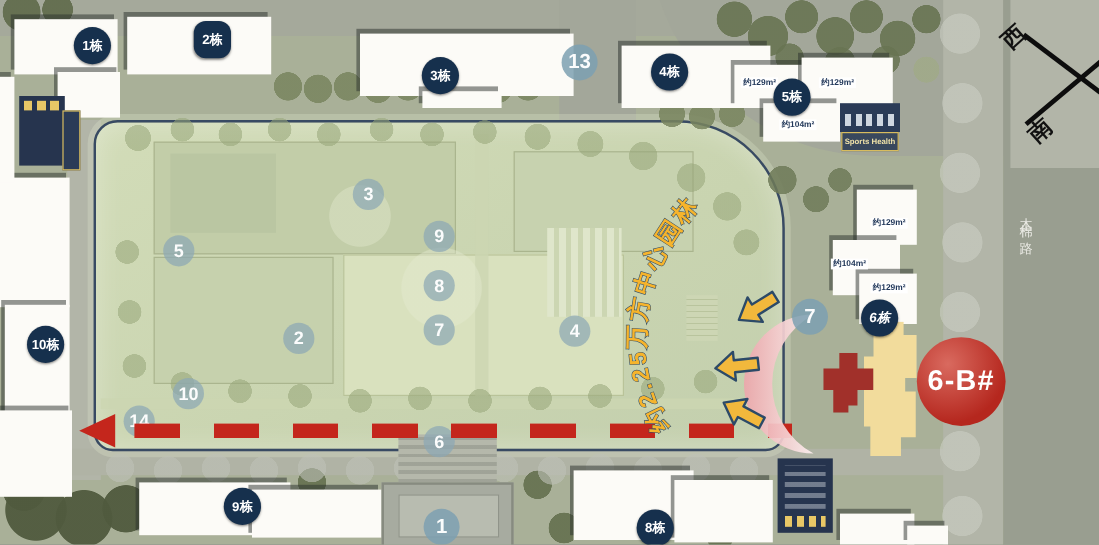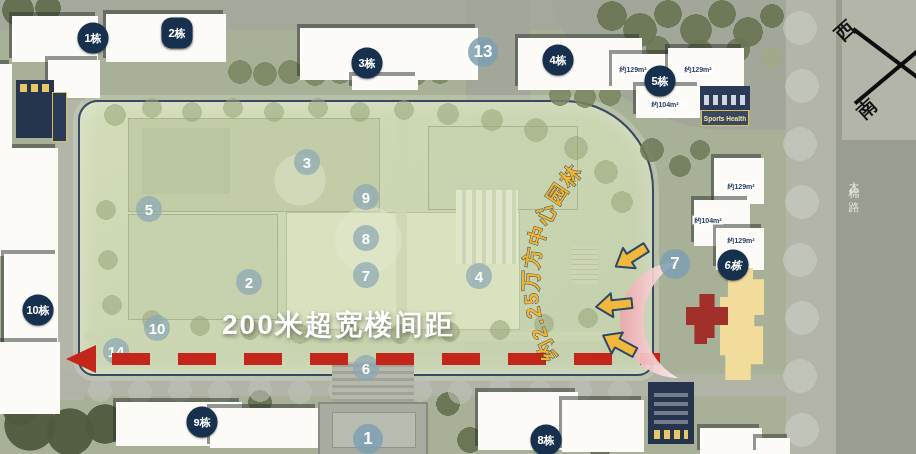--- a/index.html
+++ b/index.html
@@ -204,45 +204,46 @@
     <path d="M78 12 A58 58 0 0 0 78 128 A66 66 0 0 1 78 12 Z" fill="url(#gradPink)" opacity="0.92"></path>
   </svg>
 
   <div class="abs" style="left:686px;top:294px;width:42px;height:50px;background:#a1302a;z-index:22;
               clip-path:polygon(32% 0,68% 0,68% 26%,100% 26%,100% 62%,68% 62%,68% 88%,50% 88%,50% 100%,20% 100%,20% 62%,0 62%,0 26%,32% 26%);
               filter:drop-shadow(1px 1px 1px rgba(0,0,0,.35));"></div>
   <div class="abs" style="left:720px;top:268px;width:44px;height:112px;background:#f2dc9c;z-index:21;
               clip-path:polygon(18% 0,75% 0,75% 10%,100% 10%,100% 42%,78% 42%,78% 52%,98% 52%,98% 86%,70% 86%,70% 100%,12% 100%,12% 78%,0 78%,0 26%,18% 26%);
               filter:drop-shadow(0 0 1.5px #ffffff) drop-shadow(1px 1px 1px rgba(0,0,0,.3));"></div>
 
-  <div class="badge b-navy" style="left:77px;top:38px;margin-left:16px;">1栋</div>
+  <div class="badge b-navy" style="left:77px;top:38px;">1栋</div>
   <div class="badge b-navy" style="left:177px;top:33px;border-radius:10px;">2栋</div>
   <div class="badge b-navy" style="left:367px;top:63px;">3栋</div>
   <div class="badge b-navy" style="left:558px;top:60px;">4栋</div>
   <div class="badge b-navy" style="left:660px;top:81px;">5栋</div>
   <div class="badge b-navy" style="left:733px;top:265px;z-index:23;font-style:italic;">6栋</div>
   <div class="badge b-navy" style="left:546px;top:440px;">8栋</div>
   <div class="badge b-navy" style="left:202px;top:422px;font-family:Liberation Mono, monospace;">9栋</div>
-  <div class="badge b-navy" style="left:38px;top:287px;margin-top:23px;">10栋</div>
+  <div class="badge b-navy" style="left:38px;top:287px;">10栋</div>
 
   <div class="badge b-node b-node-lg" style="left:368px;top:439px;">1</div>
   <div class="badge b-node" style="left:249px;top:282px;">2</div>
   <div class="badge b-node" style="left:307px;top:162px;">3</div>
   <div class="badge b-node" style="left:479px;top:276px;">4</div>
   <div class="badge b-node" style="left:149px;top:209px;">5</div>
   <div class="badge b-node" style="left:366px;top:275px;">7</div>
   <div class="badge b-node" style="left:366px;top:238px;">8</div>
   <div class="badge b-node" style="left:366px;top:197px;">9</div>
   <div class="badge b-node" style="left:157px;top:328px;">10</div>
   <div class="badge b-node b-node-lg" style="left:675px;top:264px;z-index:23;">7</div>
   <div class="badge b-node b-node-lg" style="left:483px;top:52px;">13</div>
 
-
-  <div class="abs" style="left:222px;top:306px;z-index:36;color:#fff;font-size:28px;font-weight:bold;letter-spacing:2px;white-space:nowrap;
-              text-shadow:1px 2px 4px rgba(50,60,50,.6);">200米超宽楼间距</div>
+  <div class="abs" style="left:764px;top:281px;width:74px;height:74px;border-radius:50%;z-index:35;
+              background:radial-gradient(circle at 35% 30%, #d96a5f, #b5271e 70%);
+              display:flex;align-items:center;justify-content:center;color:#fff;font-size:24px;font-weight:bold;letter-spacing:1px;">6-B#</div>
+
 
   <svg class="abs" style="left:500px;top:130px;z-index:36;overflow:visible;" width="140" height="240" viewBox="0 0 140 240">
     <defs>
         <path id="gpath" d="M 58 226 C 24 170 26 80 112 16" fill="none"></path>
       </defs>
     <text style="font-family:'Liberation Sans','DejaVu Sans',sans-serif;font-size:20px;font-weight:bold;fill:#f6b42c;stroke:#2c4a68;stroke-width:0.9;paint-order:stroke;letter-spacing:2px;">
       <textPath href="#gpath">约2.25万方中心园林</textPath>
     </text>
   </svg>
 

